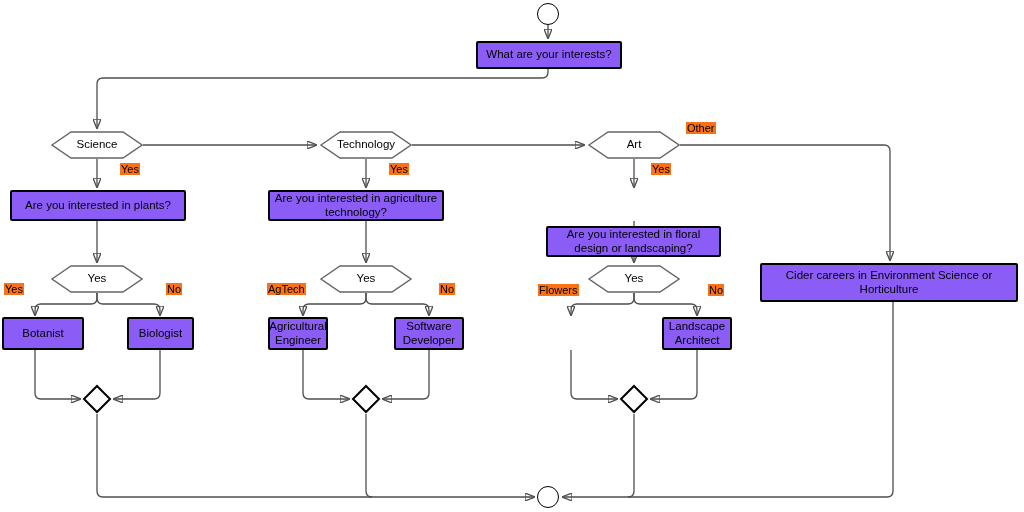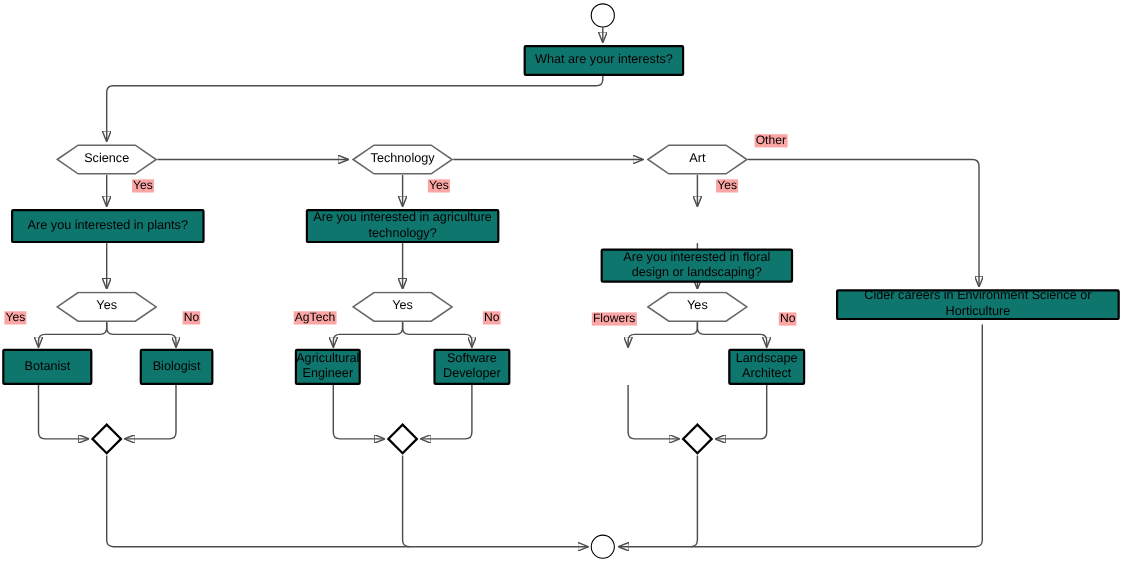--- a/index.html
+++ b/index.html
@@ -7,29 +7,29 @@
     position:relative;width:1024px;height:512px;background:#ffffff;
     font-family:"Liberation Sans",sans-serif;color:#000;overflow:hidden;
   }
   .wires{position:absolute;left:0;top:0;width:1024px;height:512px;}
   .wires path{fill:none;stroke:#4d4d4d;stroke-width:1.3px;}
   .node{
     position:absolute;box-sizing:border-box;
     display:flex;align-items:center;justify-content:center;
     text-align:center;font-size:11.5px;line-height:1.18;background:transparent;
   }
-  .box{background:#0f766e;border:2px solid #000;border-radius:2px;padding:1px 3px;}
+  .box{background:#8b5cf6;border:2px solid #000;border-radius:2px;padding:1px 3px;}
   .shape{position:absolute;left:0;top:0;width:100%;height:100%;}
   .hex polygon{fill:#ffffff;stroke:#666666;stroke-width:1.4px;}
   .diam polygon{fill:#ffffff;stroke:#000000;stroke-width:2px;}
   .hex .lbl{position:relative;}
   .circle{background:#ffffff;border:1.6px solid #000;border-radius:50%;}
   .elabel{
     position:absolute;font-size:11px;white-space:nowrap;
-    background:#fca5a5;padding:0 1px;
+    background:#f97316;padding:0 1px;
   }
 </style>
 </head>
 <body>
 
 <div class="canvas">
 
   <svg class="wires">
     <defs>
       <marker id="arr" viewBox="0 0 10 8" refX="9" refY="4" markerWidth="10" markerHeight="8" orient="auto" markerUnits="userSpaceOnUse">
@@ -96,21 +96,21 @@
   </div>
 
   <div class="elabel" style="left:120px;top:163px;">Yes</div>
   <div class="elabel" style="left:389px;top:163px;">Yes</div>
   <div class="elabel" style="left:651px;top:163px;">Yes</div>
   <div class="elabel" style="left:686px;top:122px;">Other</div>
 
   <div class="node box" style="left:10px;top:190px;width:176px;height:31px;align-items:center;">
     <span>Are you interested in plants?</span>
   </div>
-  <div class="node box" style="left:278px;top:190px;width:176px;height:31px;">
+  <div class="node box" style="left:268px;top:190px;width:176px;height:31px;">
     <span>Are you interested in agriculture technology?</span>
   </div>
   <div class="node box" style="left:546px;top:190px;width:175px;height:31px;margin-top:36px;">
     <span>Are you interested in floral design or landscaping?</span>
   </div>
 
   <div class="node hex" style="left:51px;top:265px;width:92px;height:28px;">
     <svg class="shape" viewBox="0 0 92 28" preserveAspectRatio="none">
         <polygon points="1,14 20,1 72,1 91,14 72,27 20,27"></polygon>
       </svg>
@@ -161,17 +161,17 @@
     <svg class="shape" viewBox="0 0 30 30">
         <polygon points="15,2 28,15 15,28 2,15"></polygon>
       </svg>
   </div>
   <div class="node diam" style="left:619px;top:384px;width:30px;height:30px;">
     <svg class="shape" viewBox="0 0 30 30">
         <polygon points="15,2 28,15 15,28 2,15"></polygon>
       </svg>
   </div>
 
-  <div class="node box" style="left:760px;top:263px;width:258px;height:28px;">
+  <div class="node box" style="left:760px;top:263px;width:258px;height:39px;">
     <span>Cider careers in Environment Science or Horticulture</span>
   </div>
 
 </div>
 
 </body></html>

